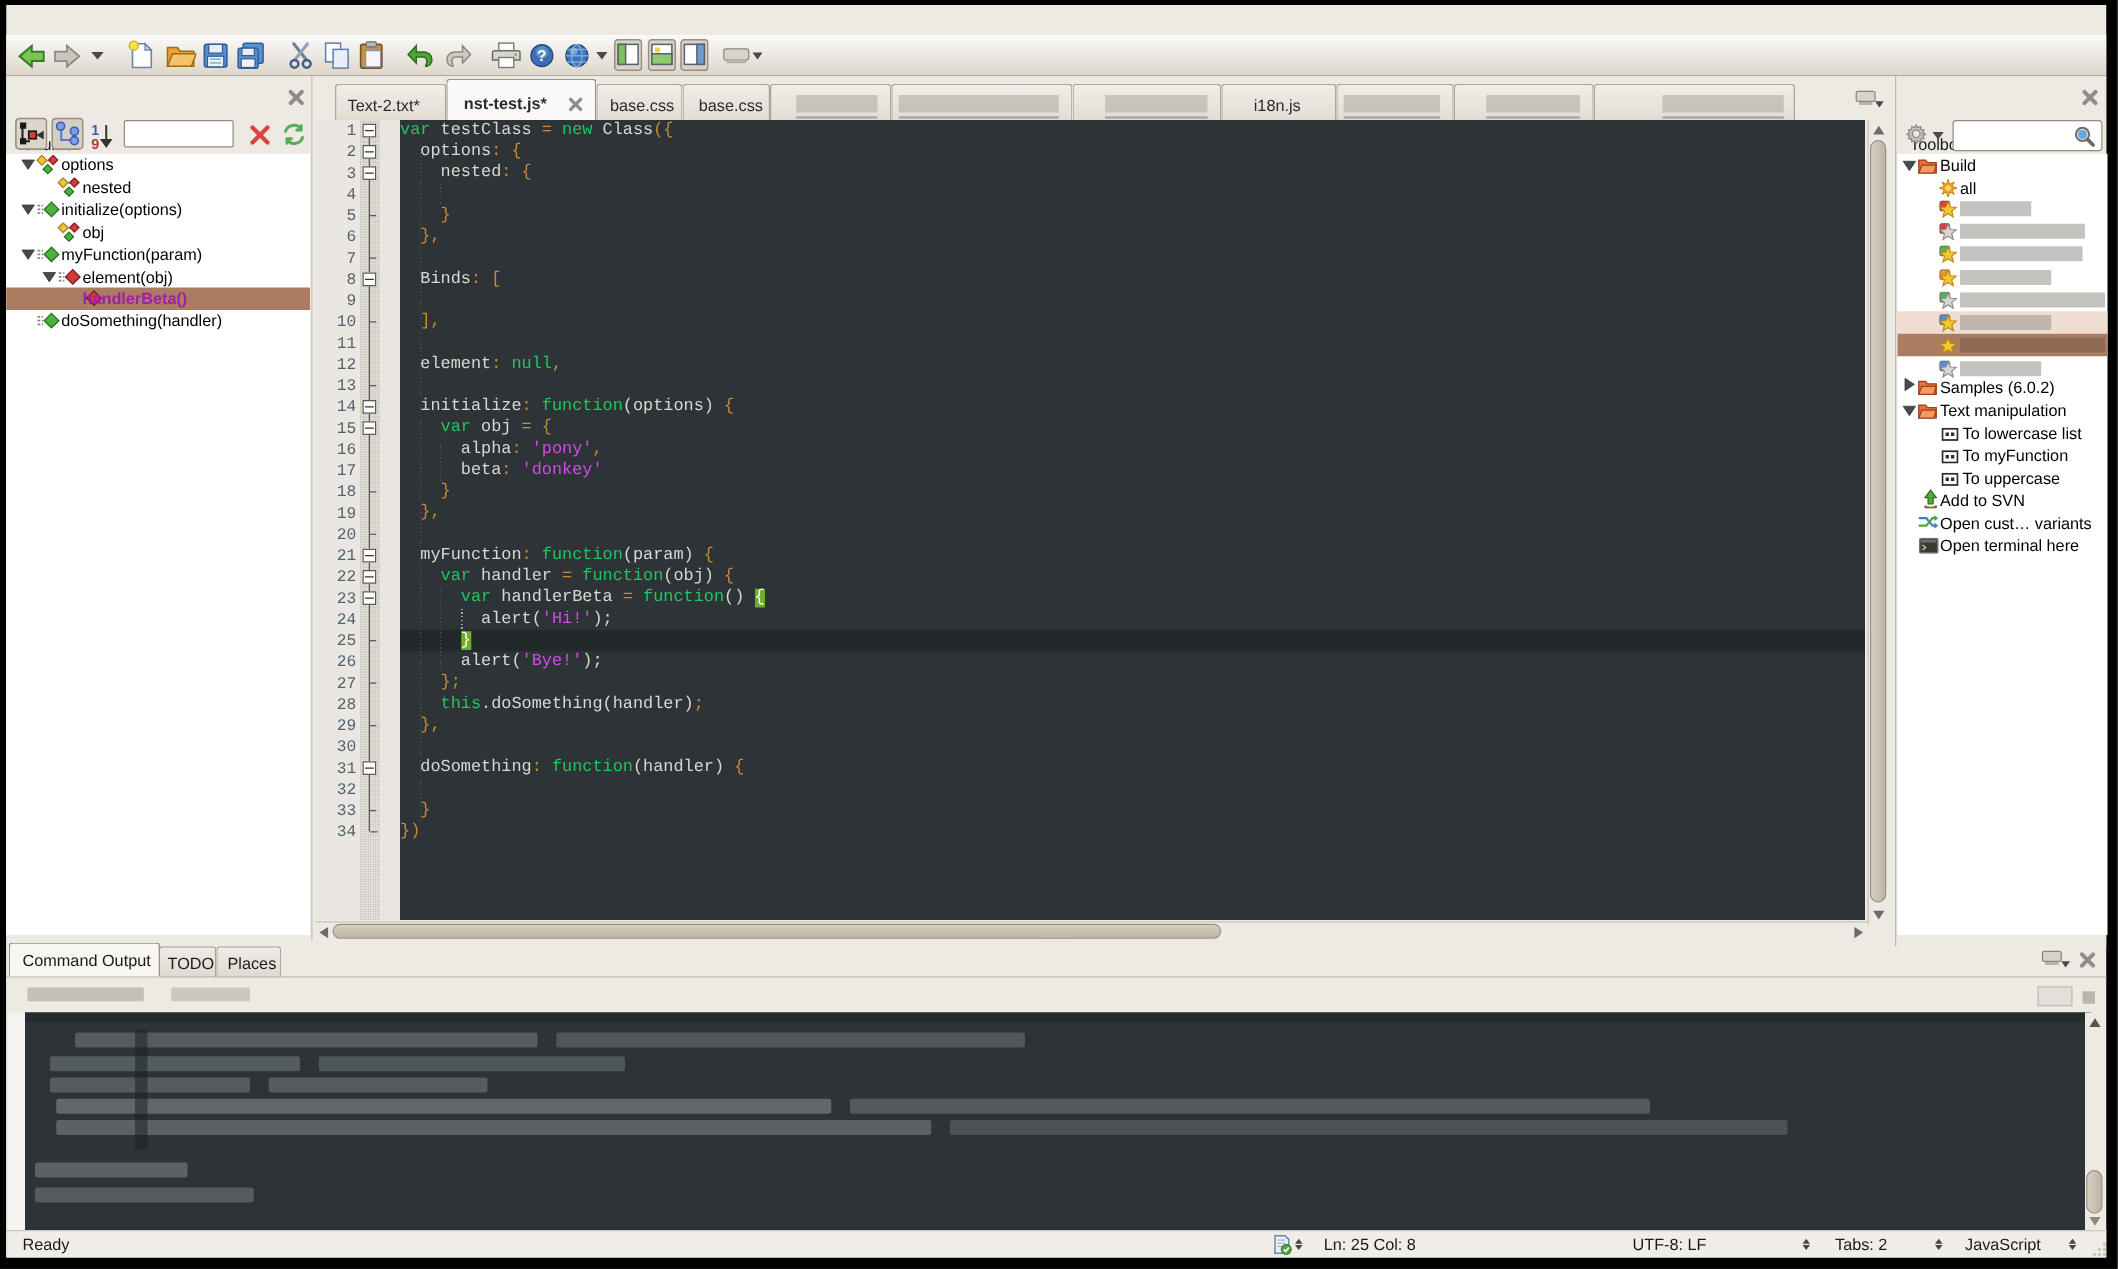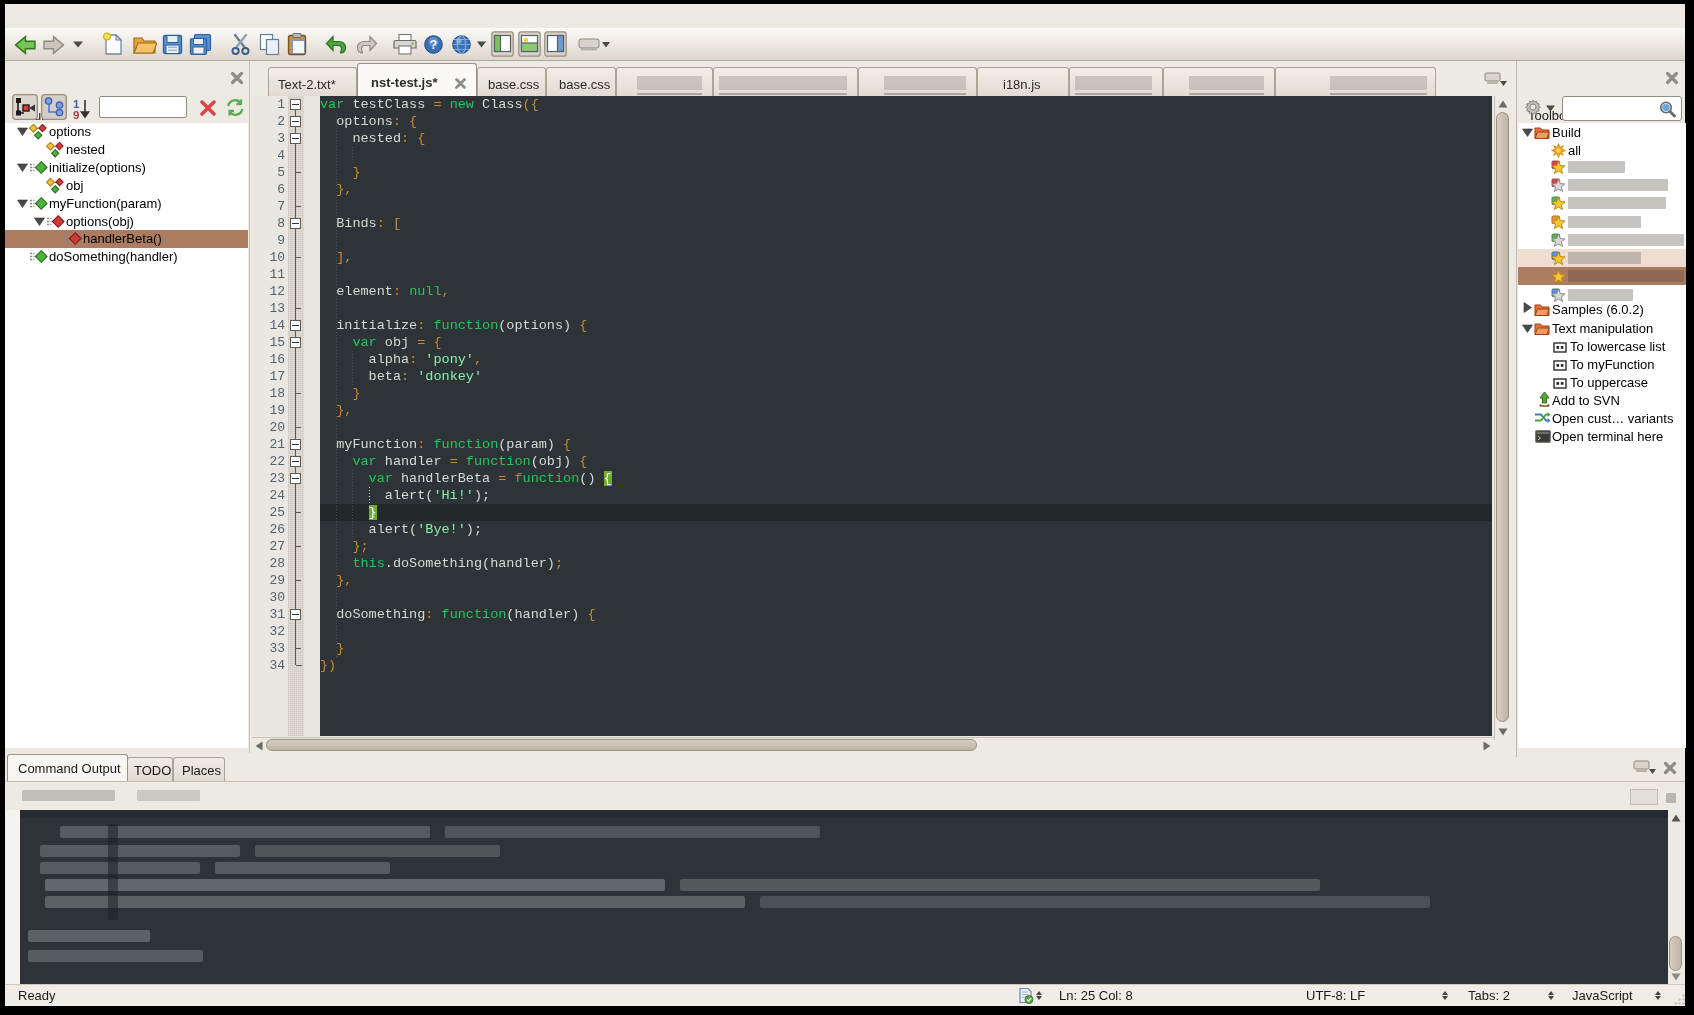--- a/index.html
+++ b/index.html
@@ -29,21 +29,21 @@
   .tab .lbl { position:absolute; top:9px; white-space:nowrap; }
   #editor { position:absolute; left:247px; top:92px; width:1240px; height:640px; background:#2D3336; overflow:hidden; }
   #gutter { position:absolute; left:0; top:0; width:36px; height:640px; background:#EAE7E2; color:#53636E;
      font-family:"Liberation Mono",monospace; font-size:13px; line-height:17px; text-align:right; padding-right:3px; }
   #foldm { position:absolute; left:36px; top:0; width:16px; height:640px; background:#E6E3DD;
      background-image:repeating-linear-gradient(0deg, rgba(200,195,186,.5) 0 1px, transparent 1px 2px),repeating-linear-gradient(90deg, rgba(200,195,186,.5) 0 1px, transparent 1px 2px); }
   #foldpad { position:absolute; left:52px; top:0; width:16px; height:640px; background:#E9E6E1; }
   #code { position:absolute; left:68px; top:0; font-family:"Liberation Mono",monospace; font-size:13.5px;
       line-height:17px; color:#D6DAD2; white-space:pre; }
   #code div { height:17px; }
-  .k { color:#22c55e; } .o { color:#C98A33; } .s { color:#86efac; }
+  .k { color:#22c55e; } .o { color:#C98A33; } .s { color:#d946ef; }
   .m { background:#6FAE2B; color:#FFFFFF; }
   .curline { position:absolute; left:72px; top:408px; width:1173px; height:17px; background:#23282B; }
   .ig { position:absolute; width:1px; background-image:repeating-linear-gradient(#4A5458 0 1px, transparent 1px 3px); }
   
   .sbv { position:absolute; background:#EDEAE4; }
   .thumb { background:linear-gradient(90deg,#D6CEC2,#BFB5A6); border:1px solid #99907F; border-radius:7px; position:absolute; }
   .thumbh { background:linear-gradient(#D6CEC2,#BFB5A6); border:1px solid #99907F; border-radius:7px; position:absolute; }
   
   #bottom { position:absolute; left:0; top:749px; width:1351px; height:231px; background:#EDE9E3; }
   .btab { position:absolute; top:4px; height:25px; background:linear-gradient(#EFEBE6,#DFD9D0);
@@ -232,27 +232,27 @@
           <path d="M12.2,1.7000000000000002 L18.0,7.5 L12.2,13.3 L6.3999999999999995,7.5 z" fill="#4CB140" stroke="#237018" stroke-width="1.1"></path>
         </svg>
         <span class="abs" style="left:44px;top:73px">myFunction(param)</span>
         <svg class="abs" style="left:29px;top:94px" width="11" height="9">
           <path d="M0.5,1 h10 l-5,7.5 z" fill="#4A4A48" stroke="#333" stroke-width=".6"></path>
         </svg>
         <svg class="abs" style="left:41px;top:91px" width="19" height="15" viewBox="0 0 19 15">
           <path d="M1,4.5 h4.5 M1,7.5 h4.5 M1,10.5 h4.5" stroke="#8a8a8a" stroke-width="1.3" stroke-dasharray="2.2 1.2"></path>
           <path d="M12.2,1.7000000000000002 L18.0,7.5 L12.2,13.3 L6.3999999999999995,7.5 z" fill="#CC3A3A" stroke="#7E1818" stroke-width="1.1"></path>
         </svg>
-        <span class="abs" style="left:61px;top:91px">options(obj)</span>
+        <span class="abs" style="left:61px;top:91px">element(obj)</span>
         <div class="abs" style="left:0;top:107px;width:243px;height:18px;background:#AC7C61"></div>
         <svg class="abs" style="left:58px;top:108px" width="19" height="15" viewBox="0 0 19 15">
           <path d="M1,4.5 h4.5 M1,7.5 h4.5 M1,10.5 h4.5" stroke="#8a8a8a" stroke-width="1.3" stroke-dasharray="2.2 1.2"></path>
           <path d="M12.2,1.7000000000000002 L18.0,7.5 L12.2,13.3 L6.3999999999999995,7.5 z" fill="#CC3A3A" stroke="#7E1818" stroke-width="1.1"></path>
         </svg>
-        <span class="abs" style="left:78px;top:108px;color:#000000;font-weight:normal">handlerBeta()</span>
+        <span class="abs" style="left:61px;top:108px;color:#a21caf;font-weight:bold">handlerBeta()</span>
         <svg class="abs" style="left:24px;top:126px" width="19" height="15" viewBox="0 0 19 15">
           <path d="M1,4.5 h4.5 M1,7.5 h4.5 M1,10.5 h4.5" stroke="#8a8a8a" stroke-width="1.3" stroke-dasharray="2.2 1.2"></path>
           <path d="M12.2,1.7000000000000002 L18.0,7.5 L12.2,13.3 L6.3999999999999995,7.5 z" fill="#4CB140" stroke="#237018" stroke-width="1.1"></path>
         </svg>
         <span class="abs" style="left:44px;top:126px">doSomething(handler)</span>
       </div>
 </div>
 <div class="abs" style="left:244px;top:57px;width:1px;height:692px;background:#C9C2B5"></div>
 <div id="tabbar">
       <div class="tab" style="left:0px;width:89px;">

